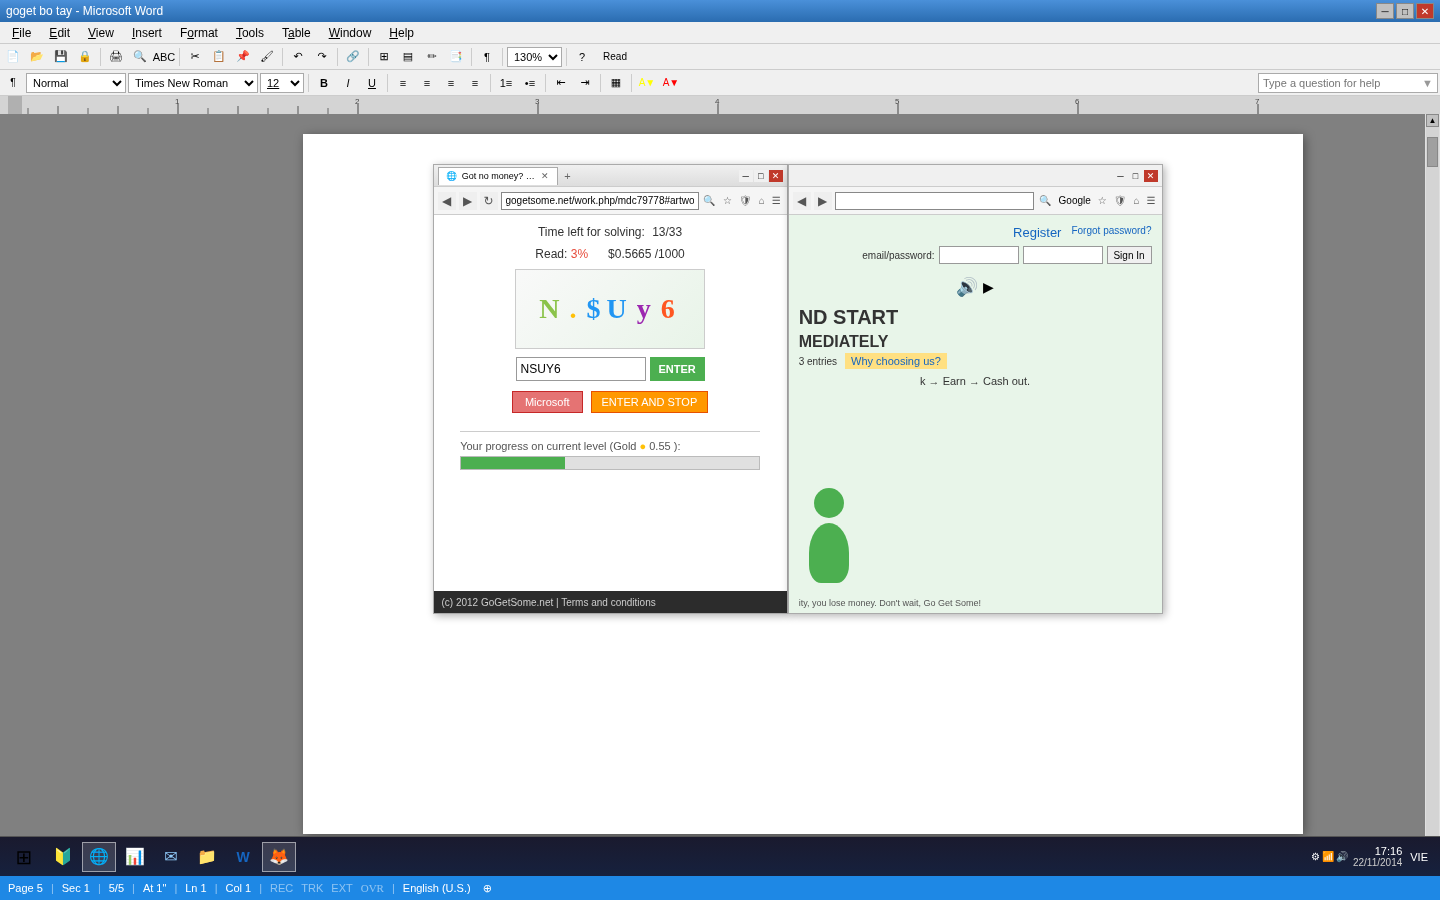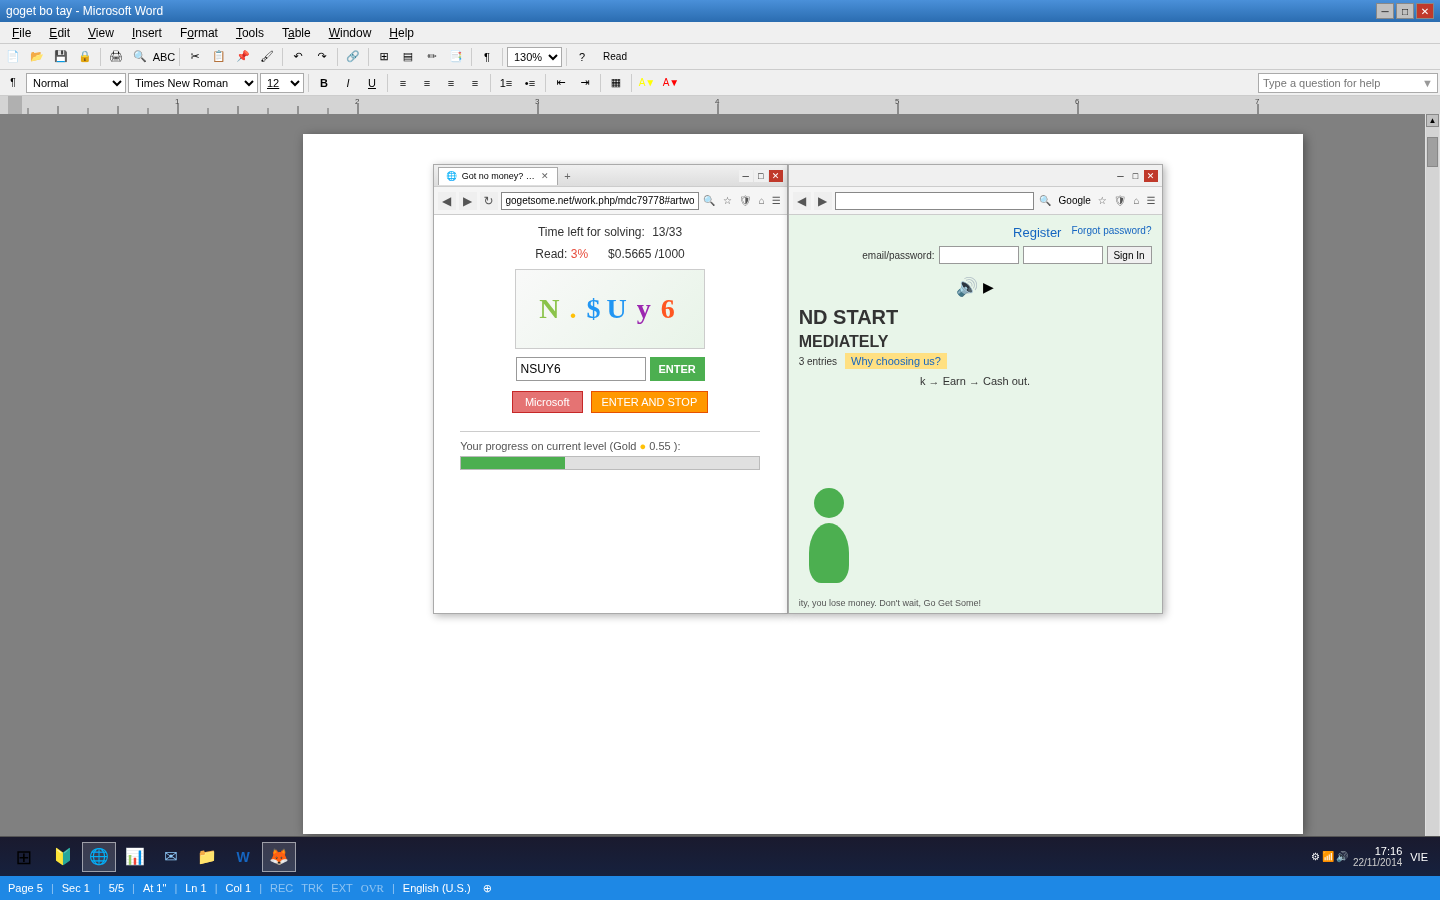--- a/index.html
+++ b/index.html
@@ -396,20 +396,23 @@
                 <span style="color:#ffc107;">●</span>
                 <span>0.55</span>
                 <span>):</span>
               </div>
               <div class="progress-bar-bg">
                 <div class="progress-bar-fill"></div>
               </div>
             </div>
           </div>
 
+          <div class="browser-footer">
+            <span>(c) 2012 GoGetSome.net  |  Terms and conditions</span>
+          </div>
         </div>
 
         <div id="browser2">
 
           <div class="getsome-titlebar">
             <div class="getsome-winbtns" style="margin-left:auto;">
               <button class="bwin-btn bwin-min">─</button>
               <button class="bwin-btn bwin-max">□</button>
               <button class="bwin-btn bwin-close">✕</button>
             </div>

